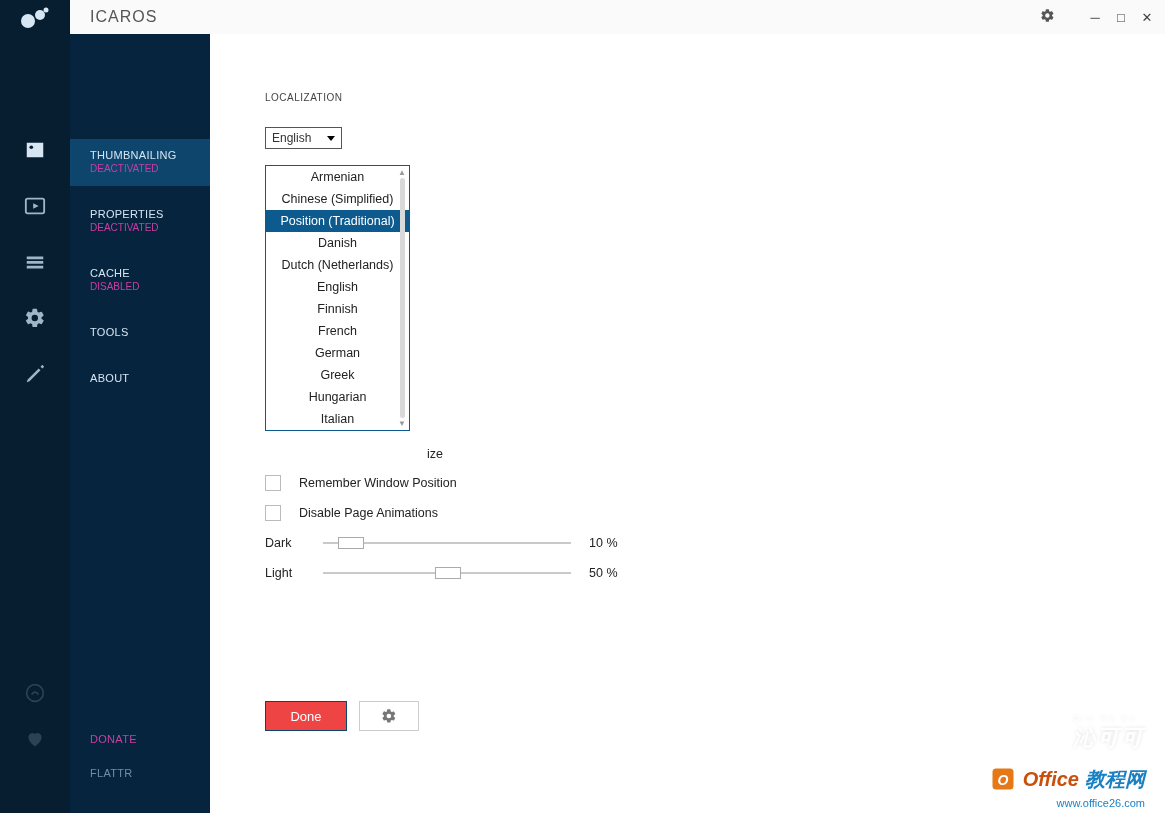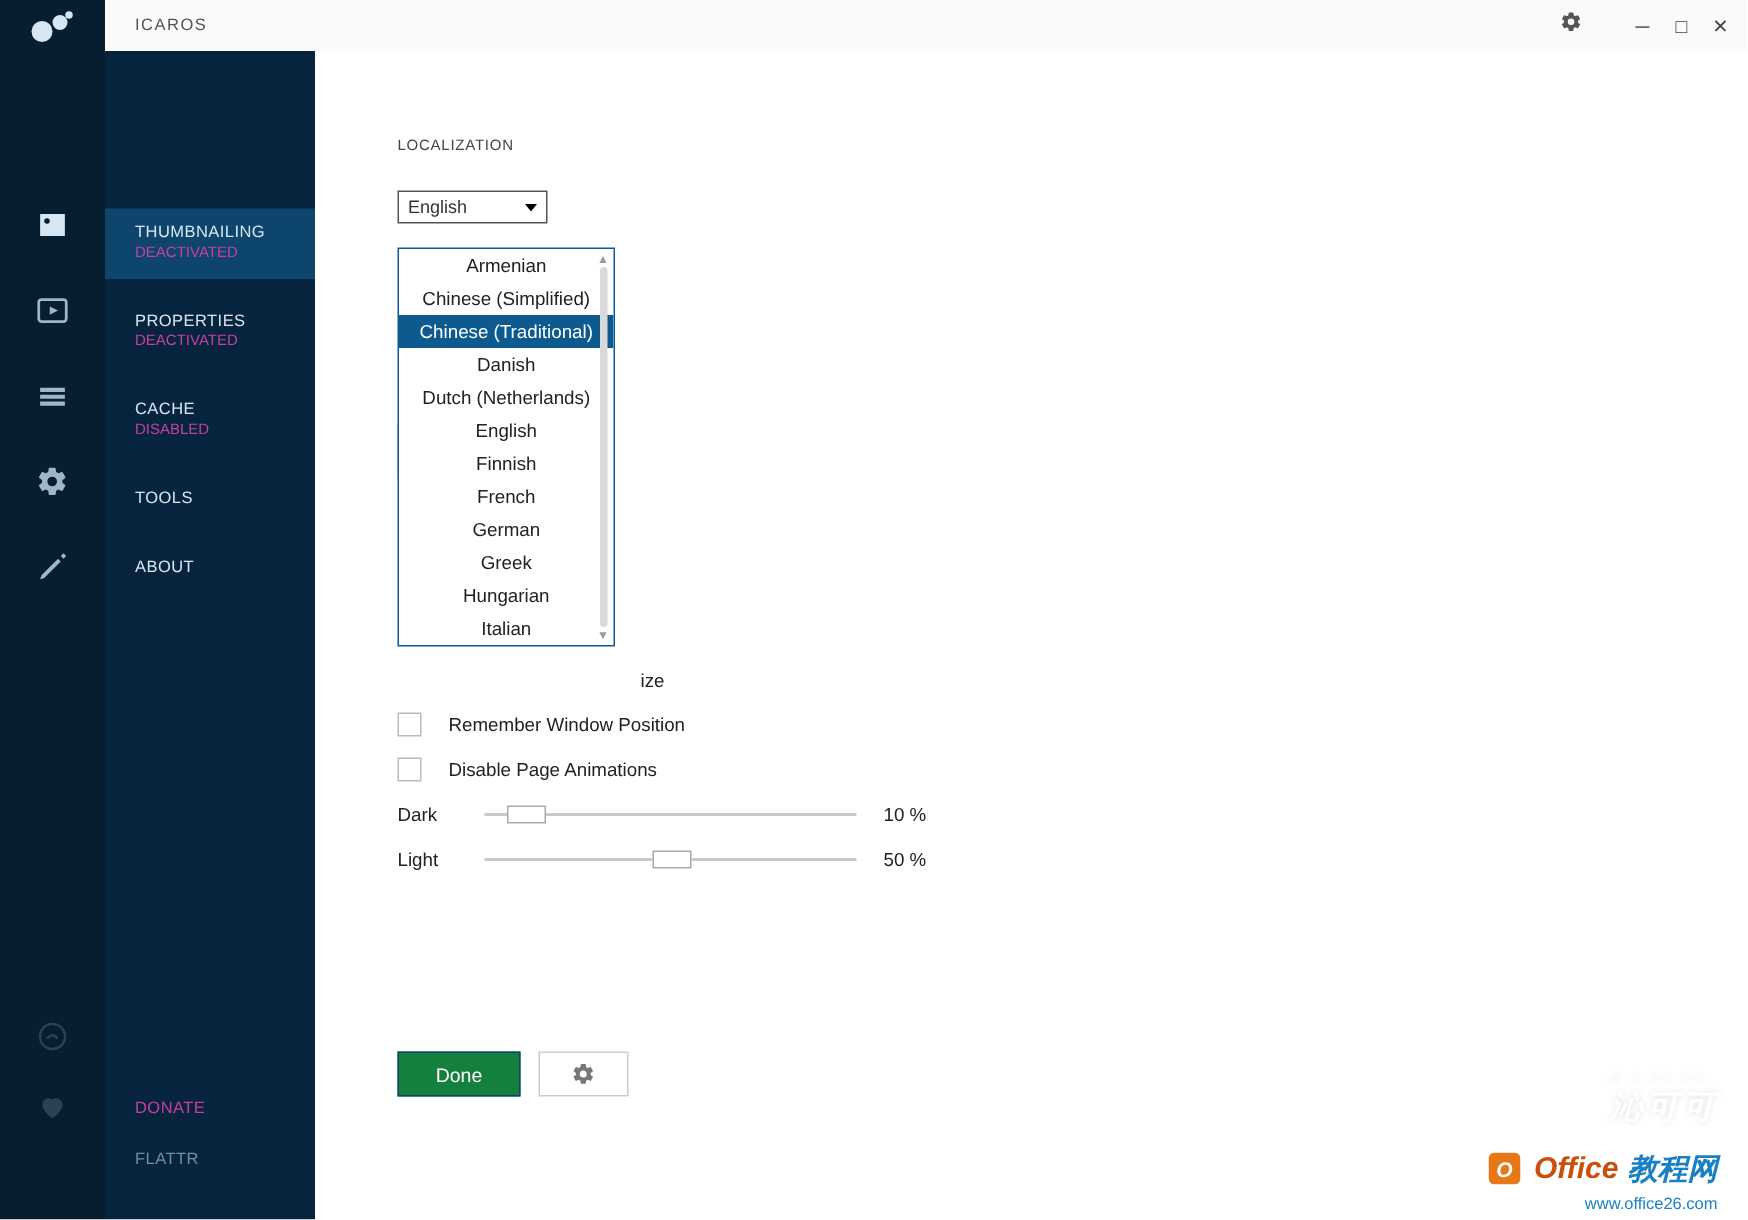--- a/index.html
+++ b/index.html
@@ -1,20 +1,20 @@
 <!DOCTYPE html>
 <html><head>
 <meta charset="utf-8">
 <style>
 * { box-sizing: border-box; margin: 0; padding: 0; font-family: "Segoe UI", Tahoma, sans-serif; }
 body { width: 1165px; height: 813px; background: #ffffff; overflow: hidden; position: relative; }
 
 
 .titlebar { position: absolute; top: 0; left: 0; right: 0; height: 34px; background: #fafafa; display: flex; align-items: center; }
-.titlebar .title { position: absolute; left: 90px; font-size: 11px; color: #555; letter-spacing: 1px; }
+.titlebar .title { position: absolute; left: 90px; font-size: 16px; color: #555; letter-spacing: 1px; }
 .titlebar .winctrls { position: absolute; right: 10px; display: flex; gap: 10px; align-items: center; color: #444; }
 .titlebar .gear { position: absolute; right: 110px; color: #444; }
 .winctrl { width: 16px; text-align: center; cursor: default; font-size: 13px; }
 
 
 .iconstrip { position: absolute; top: 0; left: 0; bottom: 0; width: 70px; background: #071d30; display: flex; flex-direction: column; align-items: center; }
 .logo { height: 34px; width: 70px; display:flex; align-items:center; justify-content:center; }
 .strip-icons { margin-top: 105px; display:flex; flex-direction:column; gap: 30px; align-items:center; }
 .strip-icons svg { width: 22px; height: 22px; fill: #9fb6c9; }
 .strip-bottom { position:absolute; bottom: 60px; display:flex; flex-direction:column; gap: 22px; align-items:center; }
@@ -27,21 +27,21 @@
 .nav-item .lbl { font-size: 11px; color: #d6e6f2; letter-spacing: 0.3px; }
 .nav-item .sub { font-size: 10px; color: #c83fa2; margin-top: 2px; }
 .nav-group-top { margin-top: 105px; }
 .nav-item.spaced { margin-top: 12px; }
 .nav-bottom { position:absolute; bottom: 22px; left:0; right:0; }
 
 
 .content { position: absolute; top: 34px; left: 210px; right: 0; bottom: 0; background: #ffffff; padding: 58px 0 0 55px; color: #333; }
 .section-title { font-size: 10px; color: #444; letter-spacing: 0.5px; margin-bottom: 24px; }
 
-.select-box { width: 100px; height: 22px; border: 1px solid #555; display:flex; align-items:center; padding: 0 6px; font-size: 12px; position: relative; background:#fff;text-align:center; }
+.select-box { width: 77px; height: 22px; border: 1px solid #555; display:flex; align-items:center; padding: 0 6px; font-size: 12px; position: relative; background:#fff;text-align:center; }
 .select-box::after { content:""; position:absolute; right:6px; top:8px; border-left:4px solid transparent; border-right:4px solid transparent; border-top:5px solid #000; }
 
 
 .dropdown { position:absolute; top: 37px; left:-1px; width: 145px; border:1px solid #0d5a8e; background:#fff; font-size:12.5px; z-index:100; }
 .dd-items { max-height: 300px; overflow:hidden; position:relative; }
 .dd-item { padding: 4px 10px; cursor:default; color:#222; }
 .dd-item.hl { background:#0d5a8e; color:#fff; }
 .dd-scroll { position:absolute; right:2px; top:2px; bottom:2px; width:8px; }
 .dd-scroll-track { position:absolute; top:10px; bottom:10px; right:2px; width:5px; background:#d9d9d9; border-radius:3px; }
 .dd-scroll-arrow { color:#999; font-size:8px; position:absolute; right:1px; }
@@ -58,21 +58,21 @@
 .gloss-title { font-size:12.5px; color:#222; margin-top: 30px; margin-bottom: 18px; }
 .slider-row { display:flex; align-items:center; gap: 18px; margin-bottom: 14px; font-size:12.5px; }
 .slider-row .sl-label { width: 40px; color:#222; }
 .slider { position:relative; width: 248px; height: 16px; }
 .slider-track { position:absolute; top:7px; left:0; right:0; height:2px; background:#c9c9c9; }
 .slider-thumb { position:absolute; top:2px; width:26px; height:12px; background:#fff; border:1px solid #aaa; }
 .slider-row .sl-val { width:40px; color:#222; }
 
 
 .footer { position:absolute; bottom: 82px; left: 55px; display:flex; gap: 12px; }
-.btn-done { width:82px; height:30px; background:#15803d; color:#fff; border:1px solid #0d456d; font-size:13px; display:flex; align-items:center; justify-content:center; }
+.btn-done { width:82px; height:30px; background:#ef4444; color:#fff; border:1px solid #0d456d; font-size:13px; display:flex; align-items:center; justify-content:center; }
 .btn-gear { width:60px; height:30px; background:#fff; border:1px solid #ccc; display:flex; align-items:center; justify-content:center; color:#555; }
 
 
 .wm1 { position:absolute; right: 20px; bottom: 60px; color:#fff; opacity:0.85; font-weight:bold; font-style:italic; font-size:22px; letter-spacing:2px; text-shadow:0 0 4px rgba(0,0,0,0.15); display:flex; align-items:center; gap:8px;}
 .wm1 .sm { font-size:9px; letter-spacing:3px; font-weight:normal; font-style:normal; }
 .wm2 { position:absolute; right: 20px; bottom: 20px; font-size:20px; font-weight:bold; font-style:italic; color:#c94f0a; display:flex; align-items:center; gap:6px;}
 .wm2 .t1 { color:#c94f0a; }
 .wm2 .t2 { color:#1a80c4; }
 .wm2 .url { position:absolute; right:0; top:32px; font-size:11px; color:#1a80c4; font-weight:normal; font-style:normal; }
 </style>
@@ -164,21 +164,21 @@
 
 <div class="content">
   <div class="section-title">LOCALIZATION</div>
 
   <div class="select-box" style="position:relative;">
     <span>English</span>
     <div class="dropdown">
       <div class="dd-items" id="dd-items">
           <div class="dd-item">Armenian</div>
           <div class="dd-item">Chinese (Simplified)</div>
-          <div class="dd-item hl">Chinese (Traditional)</div>
+          <div class="dd-item hl">Position (Traditional)</div>
           <div class="dd-item">Danish</div>
           <div class="dd-item">Dutch (Netherlands)</div>
           <div class="dd-item">English</div>
           <div class="dd-item">Finnish</div>
           <div class="dd-item">French</div>
           <div class="dd-item">German</div>
           <div class="dd-item">Greek</div>
           <div class="dd-item">Hungarian</div>
           <div class="dd-item">Italian</div>
         </div>

